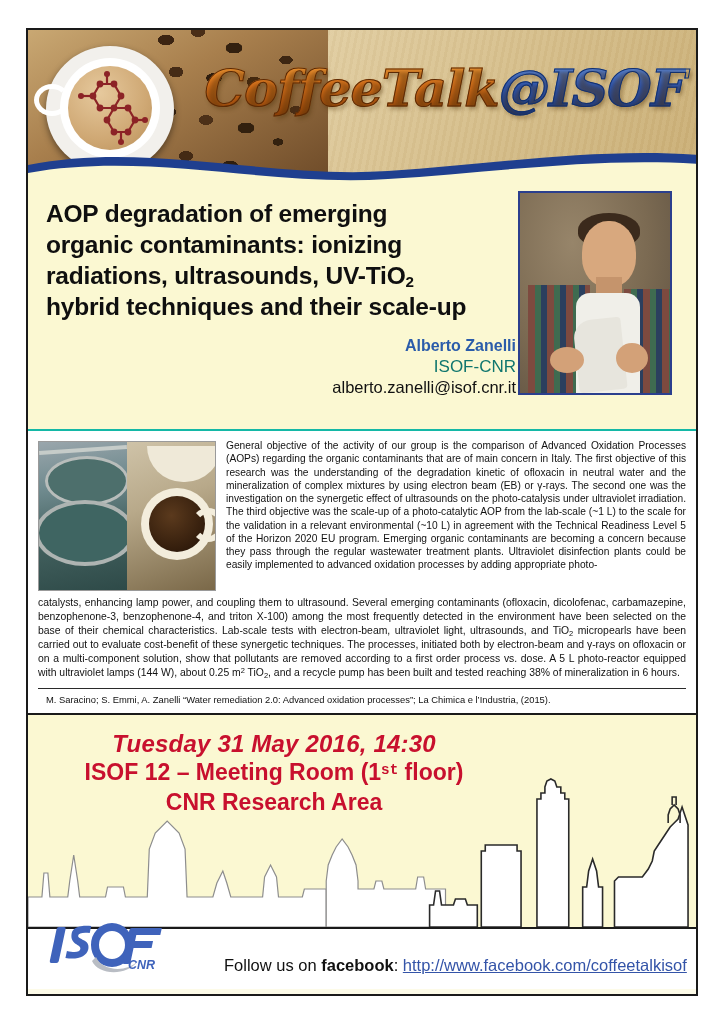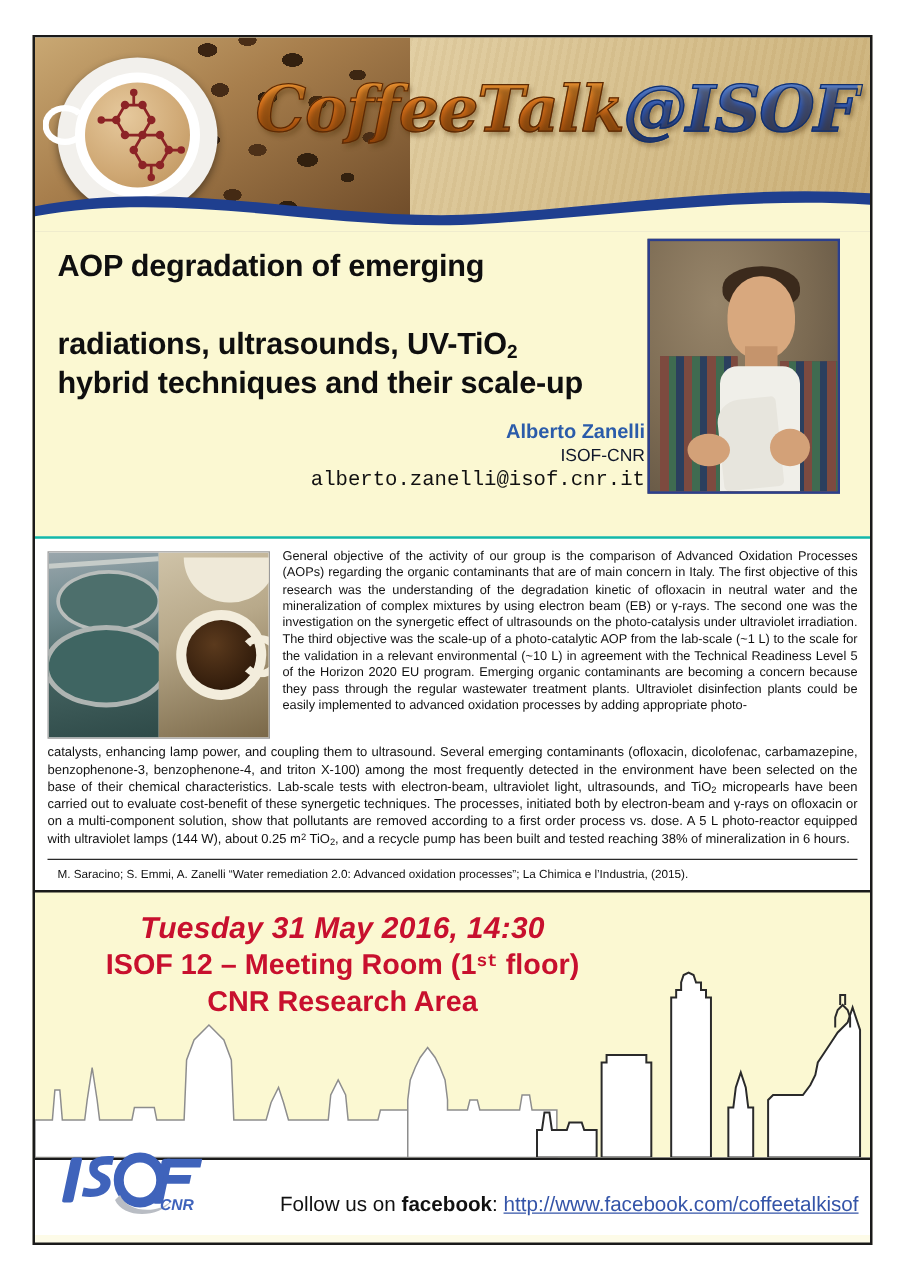--- a/index.html
+++ b/index.html
@@ -113,22 +113,22 @@
     width:470px;
     margin:0 0 4px 0;
   }
   .talk-title sub{font-size:.62em;vertical-align:-.22em;}
   .speaker-area{
     width:470px;text-align:right;padding-right:8px;margin-top:14px;
   }
   .speaker-name{
     font-size:16px;font-weight:bold;color:#2b5caa;line-height:1.2;
   }
-  .speaker-aff{font-size:14px;color:#0f172a;line-height:1.25;}
-  .speaker-mail{font-size:16.5px;color:#111;line-height:1.3;font-family:Liberation Mono, monospace;}
+  .speaker-aff{font-size:17px;color:#0f766e;line-height:1.25;}
+  .speaker-mail{font-size:16.5px;color:#111;line-height:1.3;}
   .photo-frame{
     position:absolute;right:24px;top:6px;
     width:150px;height:200px;
     border:2px solid #2b3f8e;
     background:#7a6a55;
     overflow:hidden;
   }
   .ph-bg{position:absolute;inset:0;
     background:radial-gradient(ellipse at 35% 25%, #97856a 0%, #7b6a52 55%, #5d5040 100%);}
   .ph-head{position:absolute;left:62px;top:28px;width:54px;height:66px;border-radius:48% 48% 44% 44%;
@@ -292,21 +292,21 @@
 
     <svg class="wave" viewBox="0 0 672 42" preserveAspectRatio="none">
       <path d="M0,20 C120,-4 240,34 360,26 C470,19 570,2 672,10 L672,42 L0,42 Z" fill="#1f3f8f"></path>
       <path d="M0,28 C120,6 240,42 360,34 C470,27 570,12 672,19 L672,42 L0,42 Z" fill="#fbf8d2"></path>
     </svg>
   </div>
 
   <div class="title-block">
     <div class="talk-title">
       <span>AOP degradation of emerging</span><br>
-      <br>
+      <span>organic contaminants: ionizing</span><br>
       <span>radiations, ultrasounds, UV-TiO</span><sub>2</sub><br>
       <span>hybrid techniques and their scale-up</span>
     </div>
 
     <div class="speaker-area">
       <div class="speaker-name">Alberto Zanelli</div>
       <div class="speaker-aff">ISOF-CNR</div>
       <div class="speaker-mail">alberto.zanelli@isof.cnr.it</div>
     </div>
 

